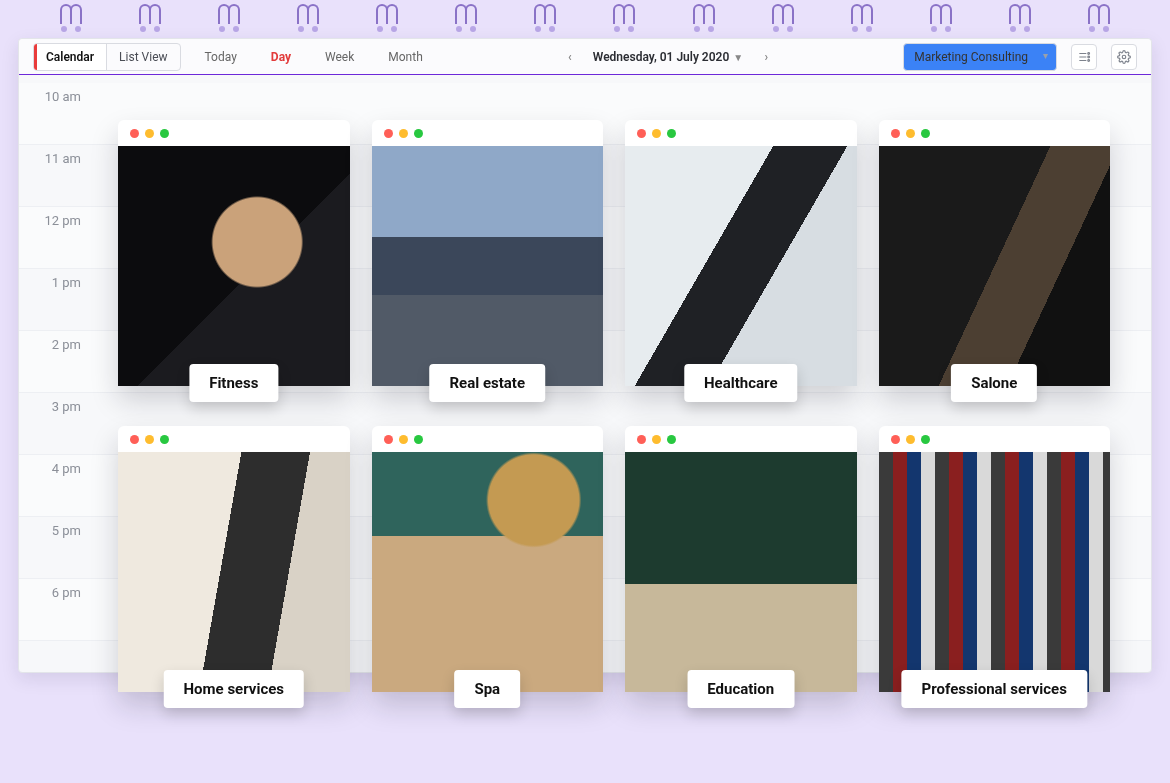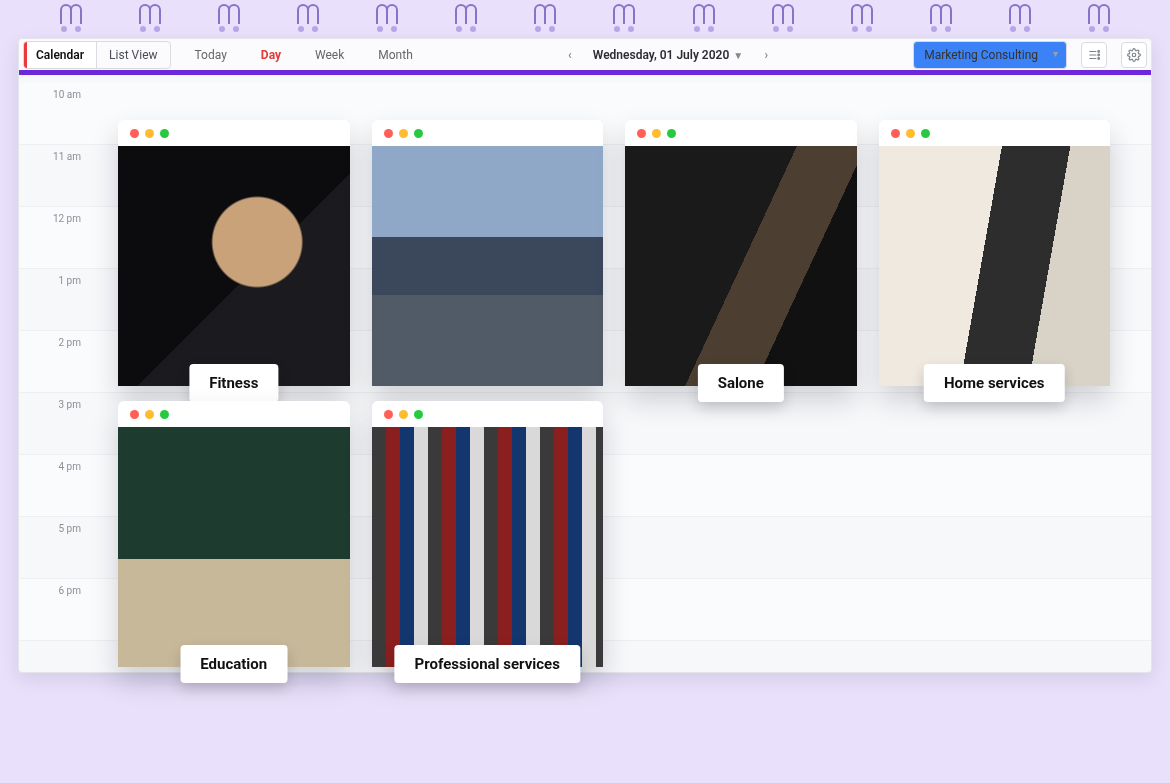--- a/index.html
+++ b/index.html
@@ -10,42 +10,42 @@
   .rings{position:absolute;top:4px;left:60px;right:60px;height:34px;display:flex;justify-content:space-between}
   .ring{width:22px;height:30px;position:relative}
   .ring::before,.ring::after{content:"";position:absolute;top:0;width:8px;height:18px;border:2px solid #8a72c7;border-bottom:none;border-radius:6px 6px 0 0;background:transparent}
   .ring::before{left:0}
   .ring::after{right:0}
   .ring .hole{position:absolute;bottom:2px;width:6px;height:6px;border-radius:50%;background:#b8a6e6}
   .ring .hole.l{left:1px}.ring .hole.r{right:1px}
 
   
   .sheet{position:absolute;top:38px;left:18px;right:18px;bottom:110px;background:#f7f8fa;border:1px solid #e3e5ea;border-radius:4px;box-shadow:0 6px 18px rgba(30,20,60,.10)}
-  .toolbar{height:36px;border-bottom:5px solid #6d28d9;display:flex;align-items:center;padding:0 4px;gap:14px;font-size:12px;color:#4a4d55;background:#fbfbfd;border-radius:4px 4px 0 0}
+  .toolbar{height:36px;border-bottom:1px solid #6d28d9;display:flex;align-items:center;padding:0 14px;gap:14px;font-size:12px;color:#4a4d55;background:#fbfbfd;border-radius:4px 4px 0 0}
   .seg{display:flex;border:1px solid #d9dbe1;border-radius:4px;overflow:hidden}
   .seg div{padding:6px 12px;cursor:pointer;border-right:1px solid #d9dbe1}
   .seg div:last-child{border-right:none}
   .seg .act{background:#fff;color:#111;font-weight:600;box-shadow:inset 3px 0 0 #e93b3b}
   .plain{padding:6px 10px;cursor:pointer;color:#666}
   .plain.red{color:#e23b3b;font-weight:700}
   .spacer{flex:1}
   .datebar{display:flex;align-items:center;gap:12px;font-weight:600;color:#2b2d33}
   .nav{width:22px;height:22px;display:flex;align-items:center;justify-content:center;border-radius:4px;color:#888;cursor:pointer}
   .caret{font-size:10px;margin-left:4px;color:#888}
   .svc{border:1px solid #d9dbe1;border-radius:4px;padding:6px 28px 6px 10px;background:#3b82f6;position:relative;color:#333;cursor:pointer}
   .svc::after{content:"▾";position:absolute;right:8px;top:6px;color:#9aa0ab;font-size:10px}
   .ticon{width:26px;height:26px;border:1px solid #d9dbe1;border-radius:4px;display:flex;align-items:center;justify-content:center;color:#7d828c;cursor:pointer;background:#fff}
 
   .grid{position:absolute;top:44px;left:0;right:0;bottom:0;overflow:hidden}
   .hour{height:62px;border-bottom:1px solid #edeff3;display:flex;align-items:flex-start}
   .hour:nth-child(odd){background:#fafbfc}
-  .hlabel{width:64px;font-size:10px;color:#8b8f98;padding:6px 2px;text-align:right}
-
-  
-  .cards{position:absolute;top:120px;left:118px;right:60px;display:grid;grid-template-columns:repeat(4,1fr);gap:15px 22px}
+  .hlabel{width:64px;font-size:13px;color:#8b8f98;padding:6px 2px;text-align:right}
+
+  
+  .cards{position:absolute;top:120px;left:118px;right:60px;display:grid;grid-template-columns:repeat(4,1fr);gap:40px 22px}
   .card{background:#fff;border-radius:6px;box-shadow:0 14px 28px rgba(20,20,40,.18);overflow:visible;position:relative}
   .dots{height:26px;display:flex;align-items:center;gap:6px;padding:0 12px}
   .dot{width:9px;height:9px;border-radius:50%}
   .dot.r{background:#ff5f57}.dot.y{background:#febc2e}.dot.g{background:#28c840}
   .thumb{height:240px;background:#ccc;position:relative;overflow:hidden}
   .thumb .scene{position:absolute;inset:0}
   .label{position:absolute;left:50%;bottom:-16px;transform:translateX(-50%);background:#fff;border-radius:4px;padding:10px 20px;font-size:15px;font-weight:700;color:#111;box-shadow:0 6px 14px rgba(0,0,0,.16);white-space:nowrap}
 
   
   .sc-fitness{background:radial-gradient(circle at 60% 40%,#caa27a 0 22%,transparent 23%),linear-gradient(135deg,#0c0c0e 0 55%,#1b1b1f 55%)}
@@ -199,20 +199,32 @@
     </div>
     <div class="card">
       <div class="dots">
         <span class="dot r"></span>
         <span class="dot y"></span>
         <span class="dot g"></span>
       </div>
       <div class="thumb">
         <div class="scene sc-real"></div>
       </div>
+      <div class="label">Real estate</div>
+    </div>
+    <div class="card">
+      <div class="dots">
+        <span class="dot r"></span>
+        <span class="dot y"></span>
+        <span class="dot g"></span>
+      </div>
+      <div class="thumb">
+        <div class="scene sc-health"></div>
+      </div>
+      <div class="label">Healthcare</div>
     </div>
     <div class="card">
       <div class="dots">
         <span class="dot r"></span>
         <span class="dot y"></span>
         <span class="dot g"></span>
       </div>
       <div class="thumb">
         <div class="scene sc-salon"></div>
       </div>
@@ -229,20 +241,31 @@
       </div>
       <div class="label">Home services</div>
     </div>
     <div class="card">
       <div class="dots">
         <span class="dot r"></span>
         <span class="dot y"></span>
         <span class="dot g"></span>
       </div>
       <div class="thumb">
+        <div class="scene sc-spa"></div>
+      </div>
+      <div class="label">Spa</div>
+    </div>
+    <div class="card">
+      <div class="dots">
+        <span class="dot r"></span>
+        <span class="dot y"></span>
+        <span class="dot g"></span>
+      </div>
+      <div class="thumb">
         <div class="scene sc-edu"></div>
       </div>
       <div class="label">Education</div>
     </div>
     <div class="card">
       <div class="dots">
         <span class="dot r"></span>
         <span class="dot y"></span>
         <span class="dot g"></span>
       </div>

